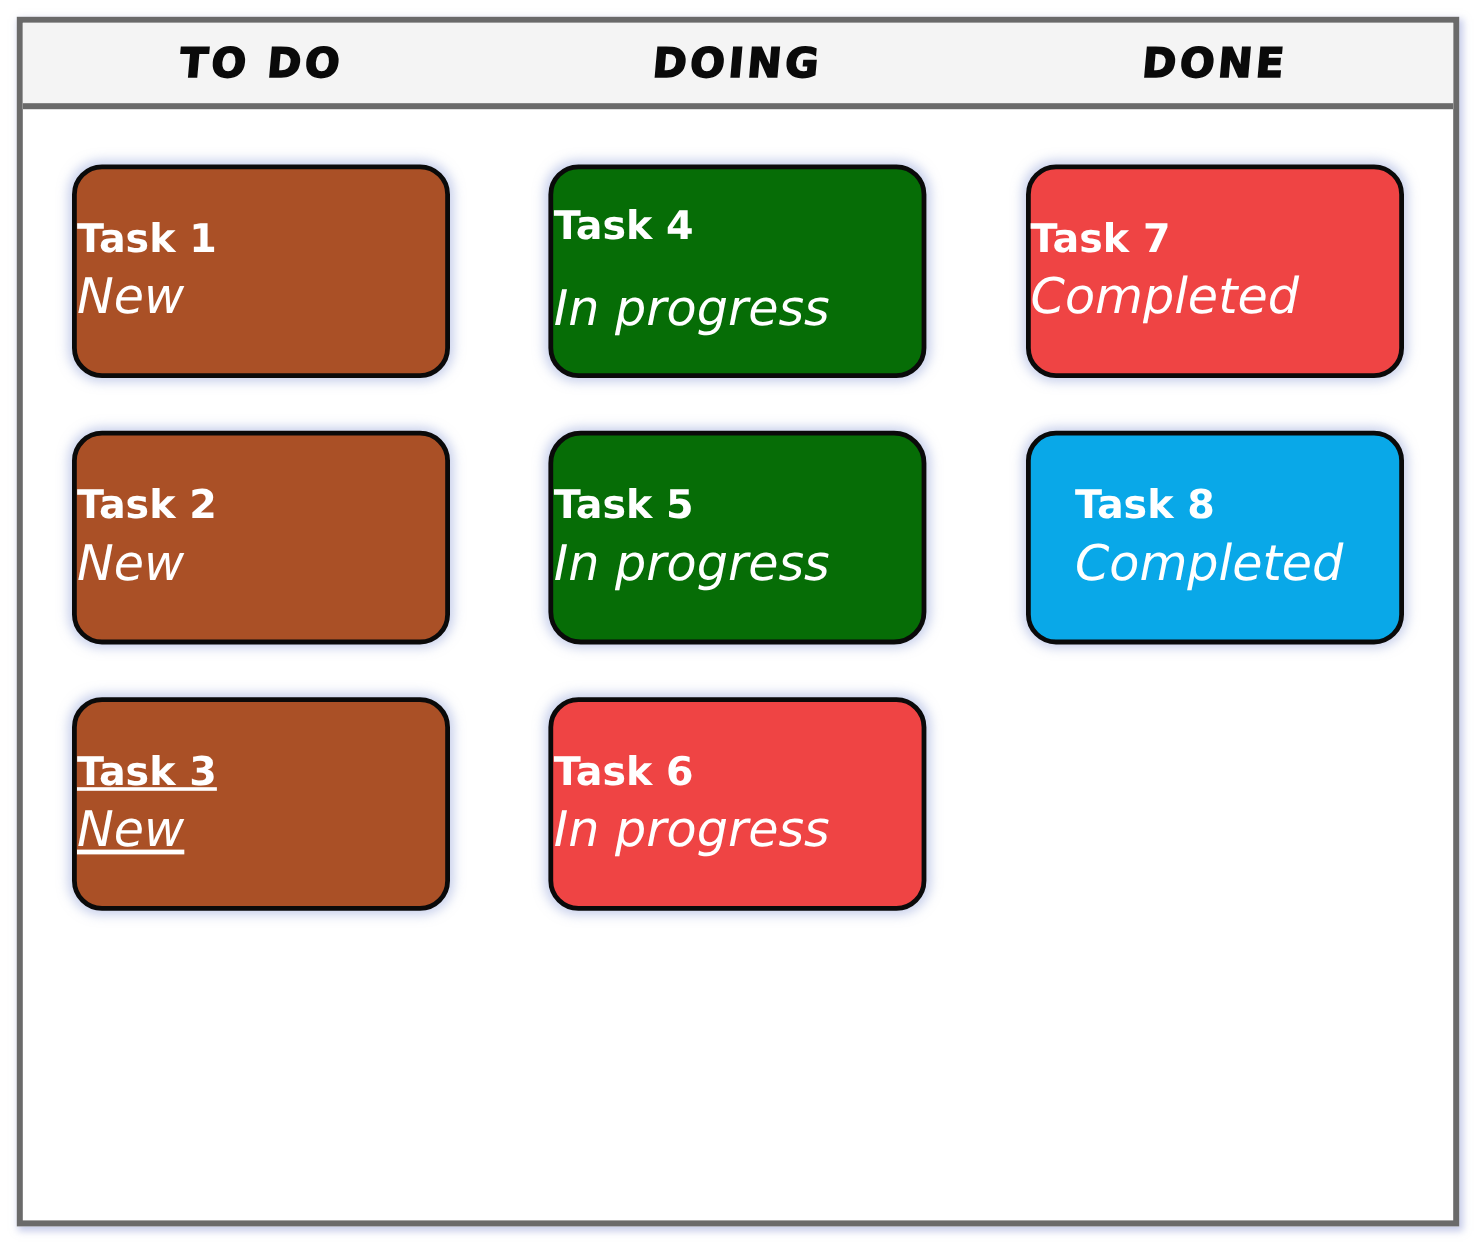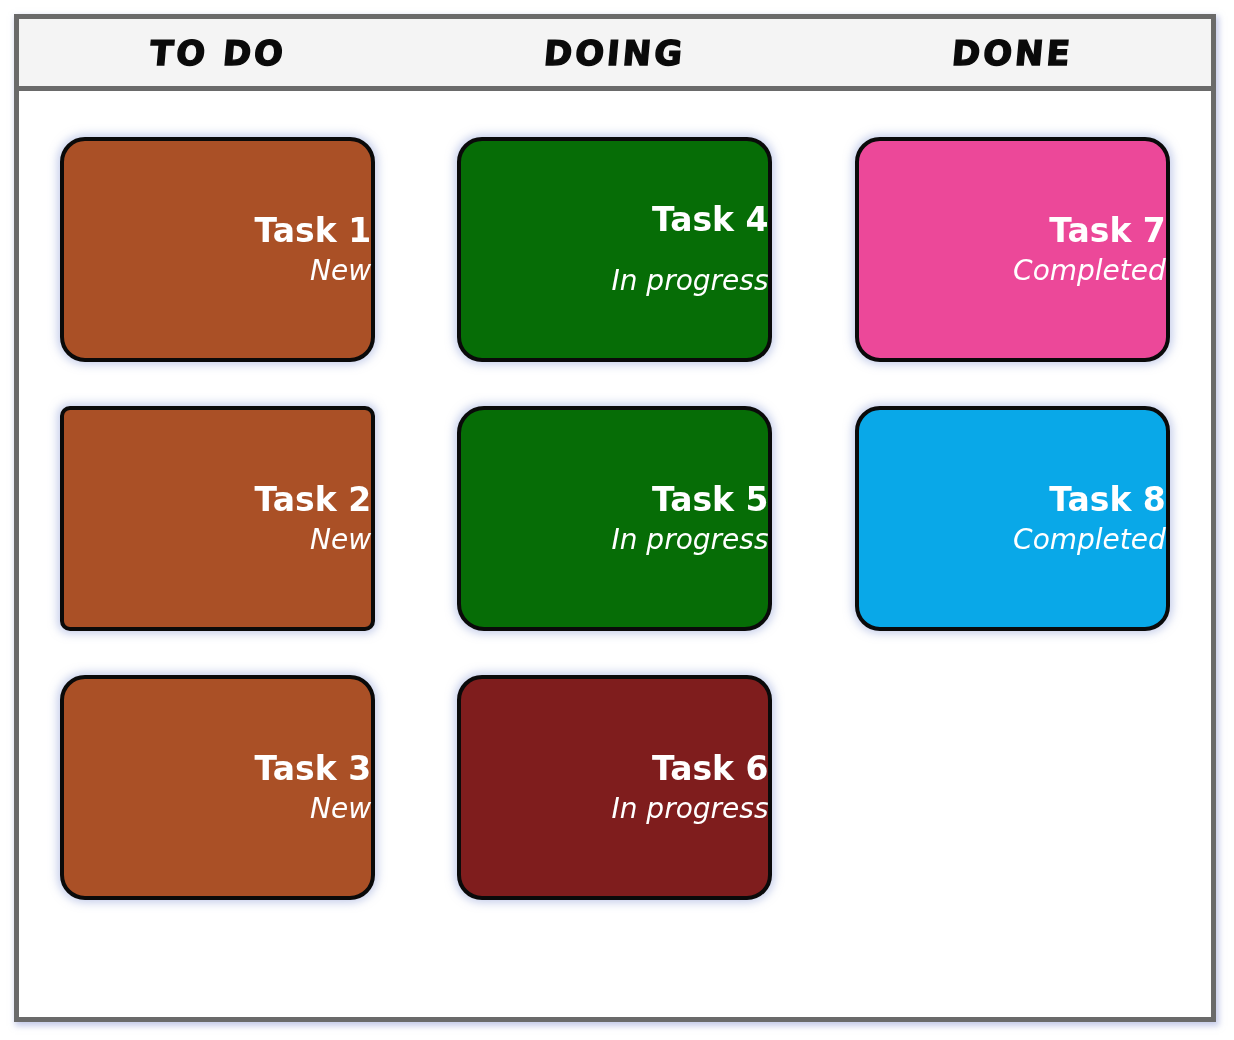--- a/index.html
+++ b/index.html
@@ -49,41 +49,40 @@
   .column {
     flex: 1;
     display: flex;
     flex-direction: column;
     align-items: center;
     gap: 44px;
   }
   .card {
     box-sizing: border-box;
     width: 315px;
-    height: 225px;
+    height: 178px;
     border: 4px solid #0a0a0a;
     border-radius: 25px;
     display: flex;
     flex-direction: column;
     justify-content: center;
-    align-items: flex-end;
+    align-items: flex-start;
     color: #ffffff;
     box-shadow: 0 0 9px 3px rgba(148,163,218,0.5);
     cursor: pointer;
   }
   .card-title {
     font-weight: bold;
     font-size: 33px;
     line-height: 1.3;
   }
   .card-status {
     font-style: italic;
-    font-size: 28px;
+    font-size: 41px;
     line-height: 1.3;
-    margin-left: 32px;
   }
 </style>
 </head>
 <body>
 
 <div class="board">
 
   <div class="board-header">
     <div class="header-cell">
       <span class="header-label">TO DO</span>
@@ -96,47 +95,47 @@
     </div>
   </div>
 
   <div class="board-body">
 
     <div class="column">
       <div class="card" style="background: rgb(170, 80, 38);">
         <div class="card-title">Task 1</div>
         <div class="card-status">New</div>
       </div>
-      <div class="card" style="background: rgb(170, 80, 38); border-radius: 10px;">
+      <div class="card" style="background: rgb(170, 80, 38);">
         <div class="card-title">Task 2</div>
         <div class="card-status">New</div>
       </div>
-      <div class="card" style="background: rgb(170, 80, 38);">
+      <div class="card" style="background: rgb(170, 80, 38); text-decoration: underline;">
         <div class="card-title">Task 3</div>
         <div class="card-status">New</div>
       </div>
     </div>
 
     <div class="column">
       <div class="card" style="background: rgb(6, 109, 6); gap: 21px;">
         <div class="card-title">Task 4</div>
         <div class="card-status">In progress</div>
       </div>
       <div class="card" style="background: rgb(6, 109, 6); border-radius: 27px;">
         <div class="card-title">Task 5</div>
         <div class="card-status">In progress</div>
       </div>
-      <div class="card" style="background: #7f1d1d;">
+      <div class="card" style="background: #ef4444;">
         <div class="card-title">Task 6</div>
         <div class="card-status">In progress</div>
       </div>
     </div>
 
     <div class="column">
-      <div class="card" style="background: #ec4899;">
+      <div class="card" style="background: #ef4444;">
         <div class="card-title">Task 7</div>
         <div class="card-status">Completed</div>
       </div>
       <div class="card" style="background: rgb(9, 168, 232); padding-left: 37px;">
         <div class="card-title">Task 8</div>
         <div class="card-status">Completed</div>
       </div>
     </div>
 
   </div>

